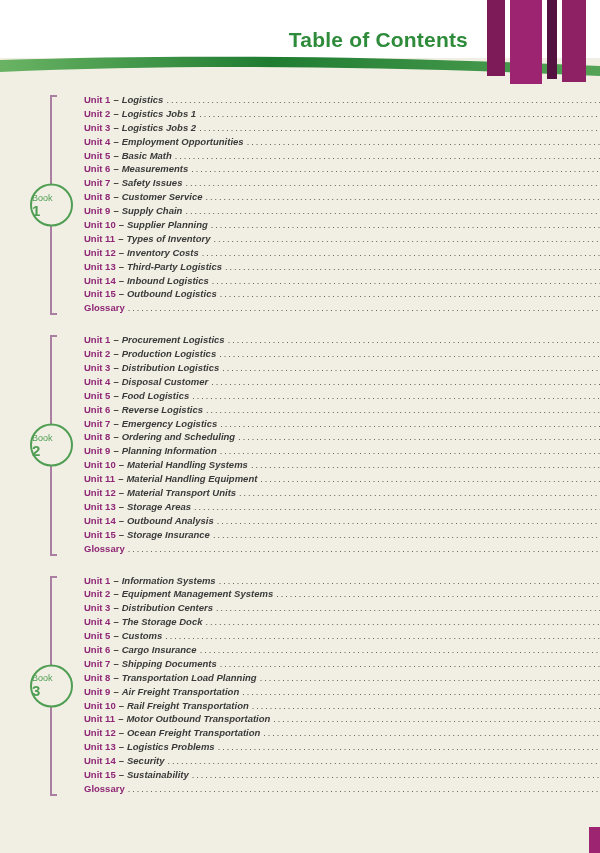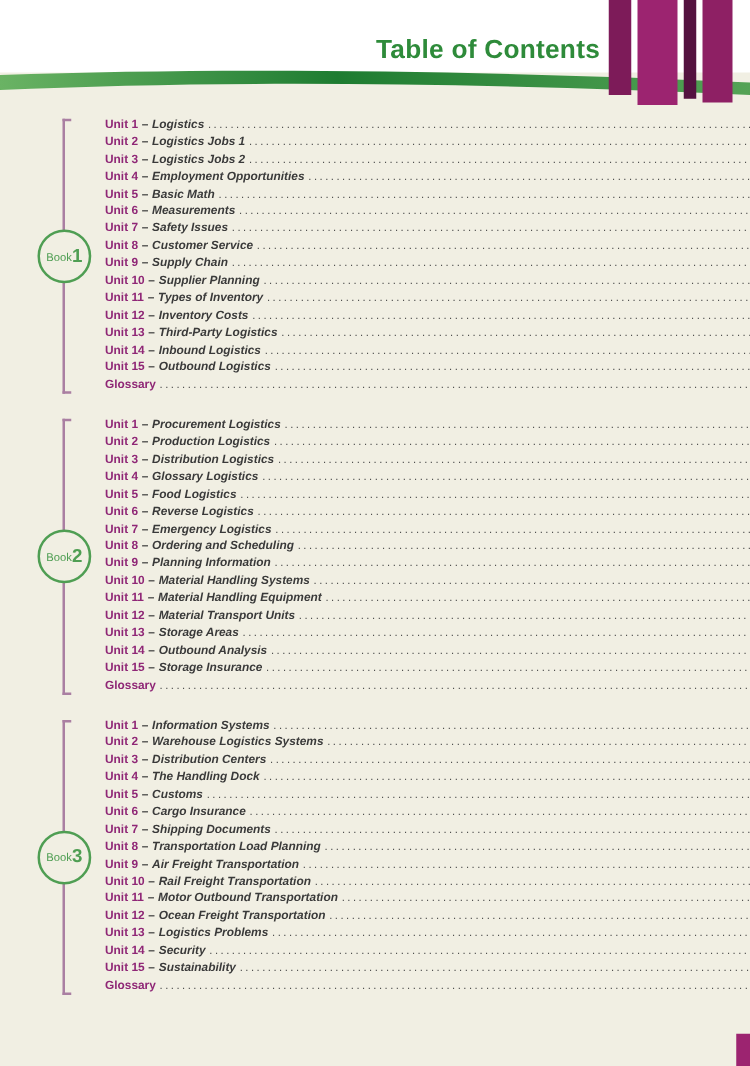--- a/index.html
+++ b/index.html
@@ -12,21 +12,21 @@
     font-family: "Liberation Sans", sans-serif;
   }
 
   
   .header-band {
     position: absolute; top: 0; left: 0;
     width: 600px; height: 58px;
     background: var(--header-bg, #ffffff);
   }
   .page-title {
-    position: absolute; top: 28px; right: 120px;
+    position: absolute; top: 28px; right: 132px;
     font-size: 21px; font-weight: bold;
     color: var(--title-green, #2e8b3a);
     letter-spacing: 0.2px;
     white-space: nowrap;
   }
   .ribbon {
     position: absolute; top: 54px; left: 0;
     width: 600px; height: 24px;
     display: block;
   }
@@ -68,22 +68,22 @@
     border-right: none;
   }
   .book-badge {
     position: absolute;
     left: 30px; top: 50%;
     transform: translateY(-50%);
     width: 43px; height: 43px;
     border-radius: 50%;
     background: var(--background, #f1efe3);
     border: 2px solid var(--badge-green, #4f9e53);
-    display: flex; flex-direction: row;
-    align-items: center; justify-content: center;
+    display: flex; flex-direction: column;
+    align-items: flex-start; justify-content: center;
     color: var(--badge-green, #4f9e53);
     z-index: 2;
   }
   .book-word { font-size: 9px; line-height: 10px; }
   .book-num  { font-size: 15px; line-height: 16px; font-weight: bold; }
 
   .entries {
     flex: 1;
     margin-right: 86px;
     padding-top: 0;
@@ -304,21 +304,21 @@
     <span class="unit">Unit 3</span>
     <span class="sep">–</span>
     <span class="title">Distribution Logistics</span>
     <span class="dots"></span>
 
   </div>
 
   <div class="row">
     <span class="unit">Unit 4</span>
     <span class="sep">–</span>
-    <span class="title">Glossary Logistics</span>
+    <span class="title">Disposal Customer</span>
     <span class="dots"></span>
 
   </div>
 
   <div class="row">
     <span class="unit">Unit 5</span>
     <span class="sep">–</span>
     <span class="title">Food Logistics</span>
     <span class="dots"></span>
 
@@ -426,37 +426,37 @@
     <span class="unit">Unit 1</span>
     <span class="sep">–</span>
     <span class="title">Information Systems</span>
     <span class="dots"></span>
 
   </div>
 
   <div class="row">
     <span class="unit">Unit 2</span>
     <span class="sep">–</span>
-    <span class="title">Warehouse Logistics Systems</span>
+    <span class="title">Equipment Management Systems</span>
     <span class="dots"></span>
 
   </div>
 
   <div class="row">
     <span class="unit">Unit 3</span>
     <span class="sep">–</span>
     <span class="title">Distribution Centers</span>
     <span class="dots"></span>
 
   </div>
 
   <div class="row">
     <span class="unit">Unit 4</span>
     <span class="sep">–</span>
-    <span class="title">The Handling Dock</span>
+    <span class="title">The Storage Dock</span>
     <span class="dots"></span>
 
   </div>
 
   <div class="row">
     <span class="unit">Unit 5</span>
     <span class="sep">–</span>
     <span class="title">Customs</span>
     <span class="dots"></span>
 

